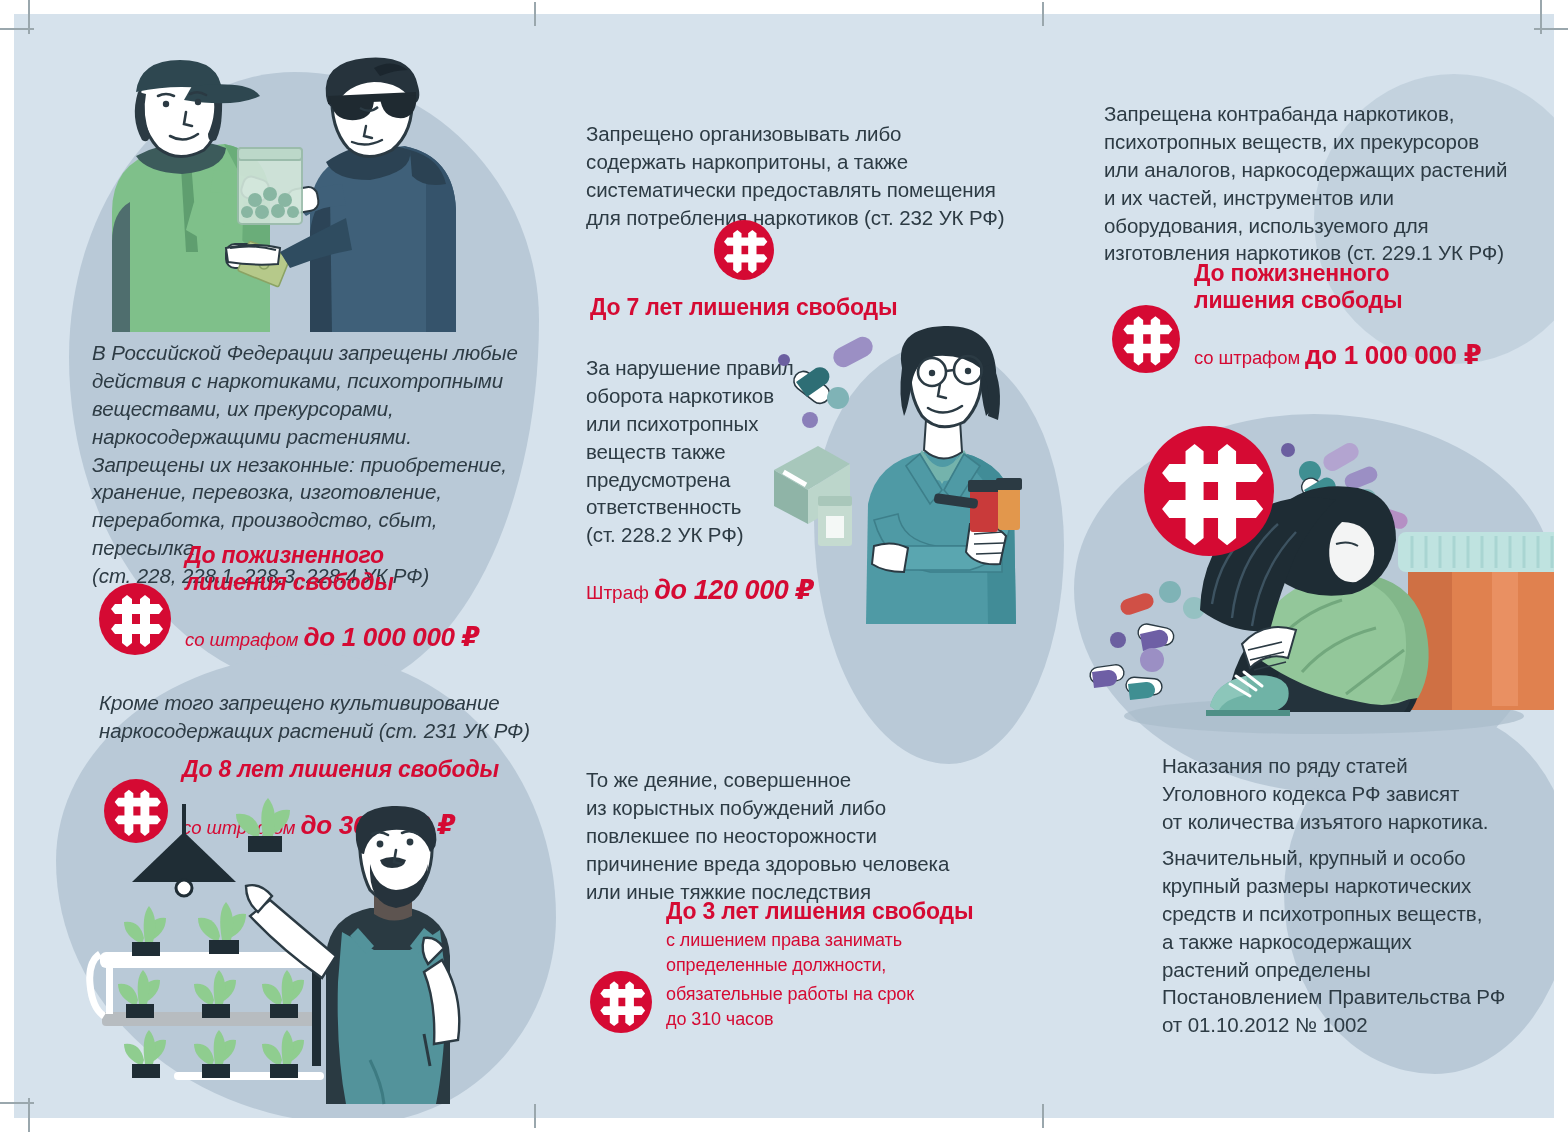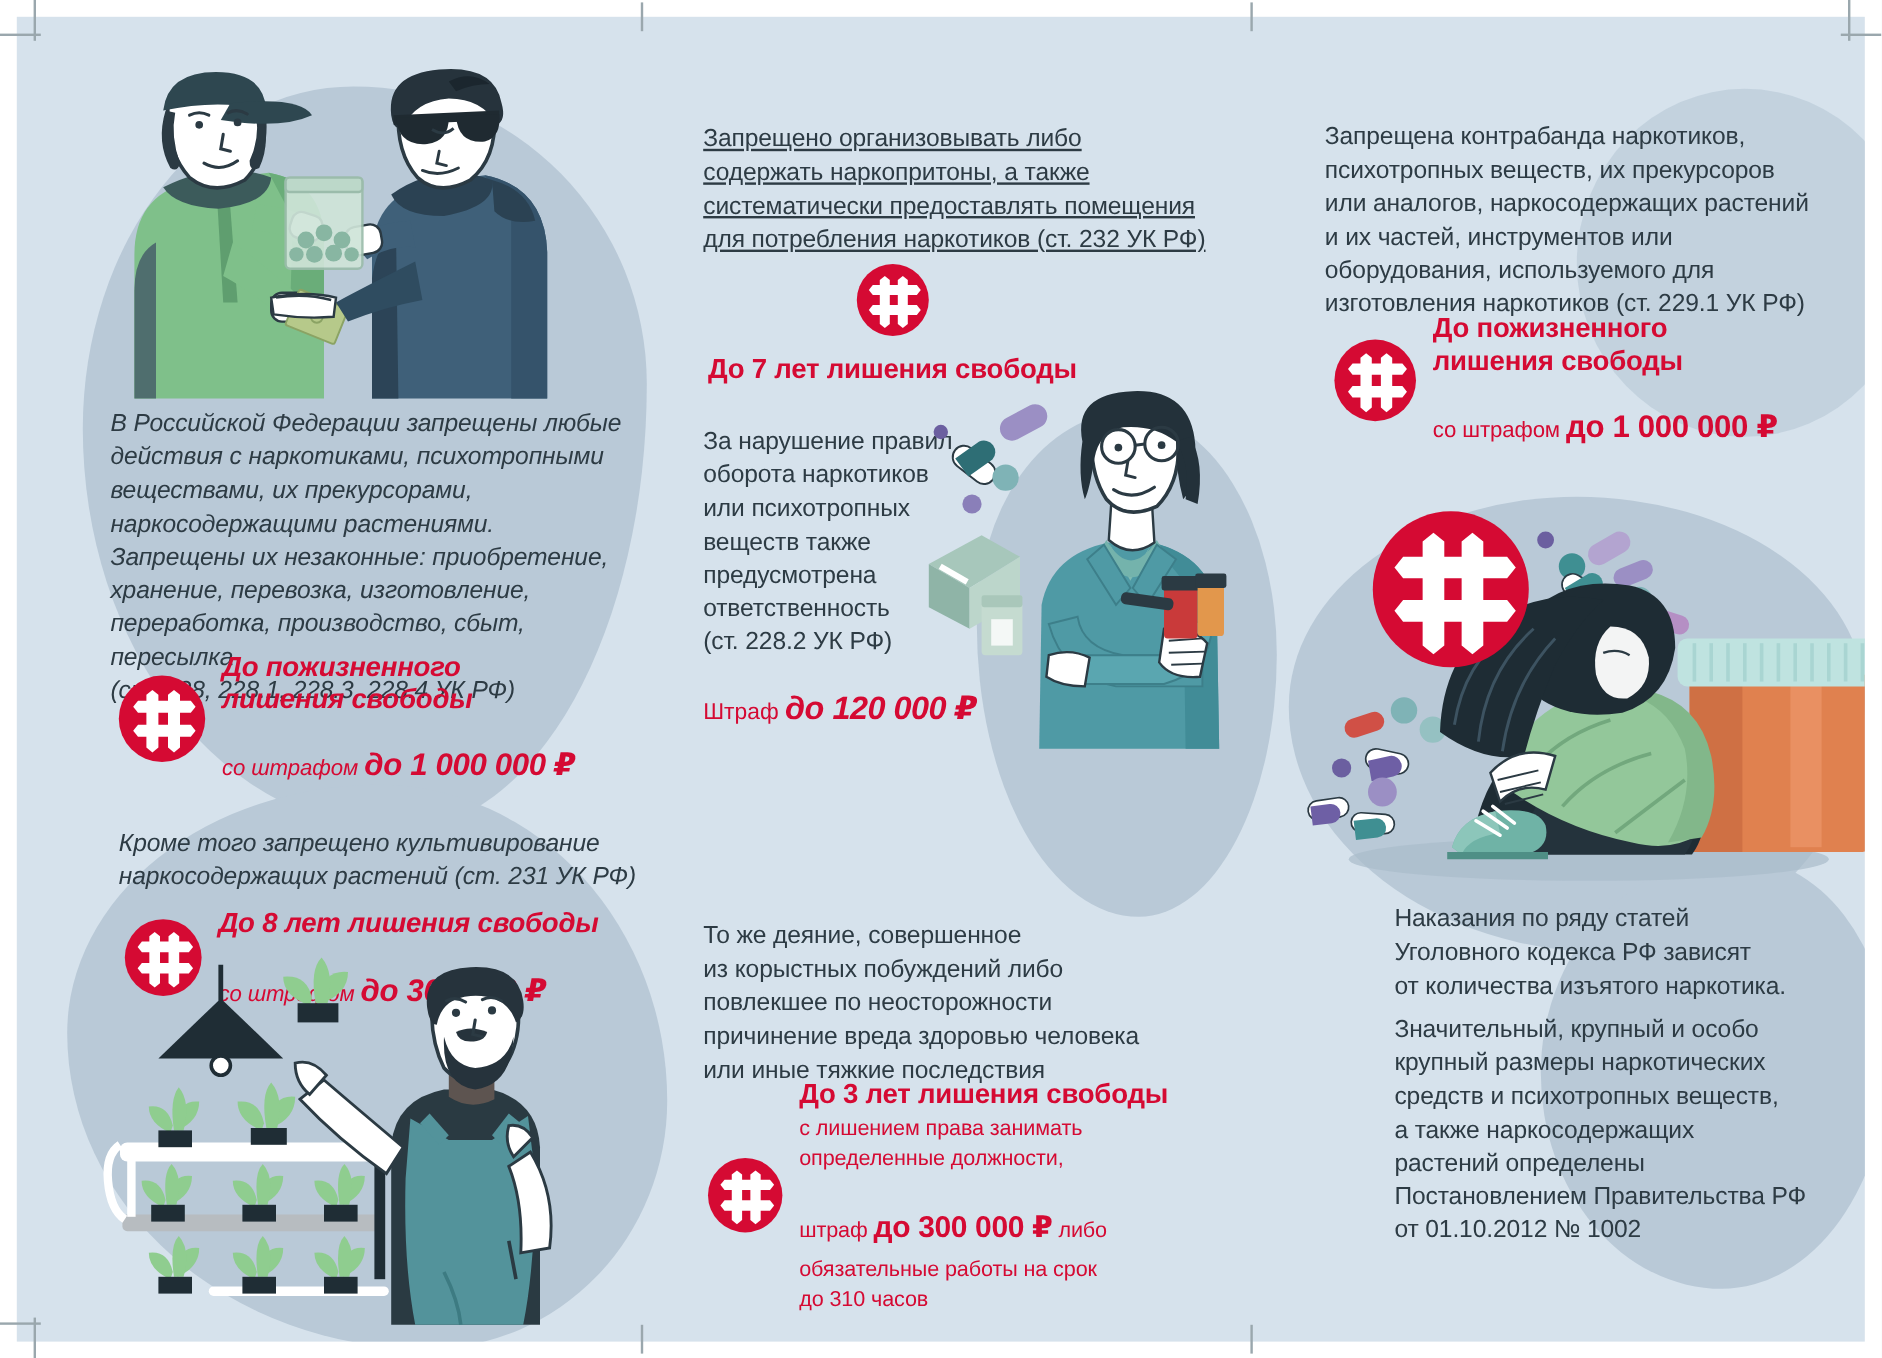--- a/index.html
+++ b/index.html
@@ -42,21 +42,21 @@
   
   .body-text{
     position:absolute;
     color:#2d3b44;
     font-size:20.5px;
     line-height:1.36;
     letter-spacing:-0.1px;
     white-space:pre-line;
   }
   
-  .pen{position:absolute;display:flex;align-items:center;gap:14px;}
+  .pen{position:absolute;display:flex;align-items:flex-end;gap:14px;}
   .pen .txt{color:#d50a33;}
   .pen .big{
     font-weight:bold;font-size:23px;line-height:1.16;
     letter-spacing:-0.2px;white-space:pre-line;
   }
   .pen .sub{
     font-size:18.5px;line-height:1.3;margin-top:2px;
     white-space:pre-line;letter-spacing:-0.1px;
   }
   .pen .fine{
@@ -337,21 +337,21 @@
 
             <path d="M368 156 Q390 192 384 236 L360 240 Q362 198 350 168 Z" fill="#ffffff" stroke="#2b3a43" stroke-width="2.4"></path>
             <path d="M350 134 Q362 132 370 144 L354 160 Q346 148 350 134 Z" fill="#ffffff" stroke="#2b3a43" stroke-width="2.4"></path>
           </g>
         </svg>
       </div>
     </div>
 
     <div class="col colB">
 
-      <div class="body-text" style="left:52px;top:88px;width:470px;text-decoration:underline;">Запрещено организовывать либо
+      <div class="body-text" style="left:52px;top:106px;width:470px;">Запрещено организовывать либо
 содержать наркопритоны, а также
 систематически предоставлять помещения
 для потребления наркотиков (ст. 232 УК РФ)</div>
 
       <div class="pen" style="left:56px;top:206px;align-items:center;flex-direction:column;">
         <div class="bars" style="width:60px;height:60px;">
           <svg viewBox="0 0 72 72">
             <g fill="#ffffff">
               <path d="M28 12 l5 4 l0 44 l-5 4 l-5 -4 l0 -44 z"></path>
               <path d="M46 12 l5 4 l0 44 l-5 4 l-5 -4 l0 -44 z"></path>
@@ -471,23 +471,20 @@
               <path d="M46 12 l5 4 l0 44 l-5 4 l-5 -4 l0 -44 z"></path>
               <path d="M12 26 l4 -5 l44 0 l4 5 l-4 5 l-44 0 z"></path>
               <path d="M12 46 l4 -5 l44 0 l4 5 l-4 5 l-44 0 z"></path>
             </g>
           </svg>
         </div>
         <div class="txt" style="margin-top:2px;">
           <div class="big">До 3 лет лишения свободы</div>
           <div class="fine">с лишением права занимать
 определенные должности,</div>
-          <div class="fine" style="margin-top:2px;">
-            <span>штраф </span><span style="font-weight:bold;font-size:25px;letter-spacing:-0.3px;">до 300 000 ₽</span><span> либо</span>
-          </div>
           <div class="fine">обязательные работы на срок
 до 310 часов</div>
         </div>
       </div>
     </div>
 
     <div class="col colC">
 
       <div class="body-text" style="left:50px;top:86px;width:470px;">Запрещена контрабанда наркотиков,
 психотропных веществ, их прекурсоров

